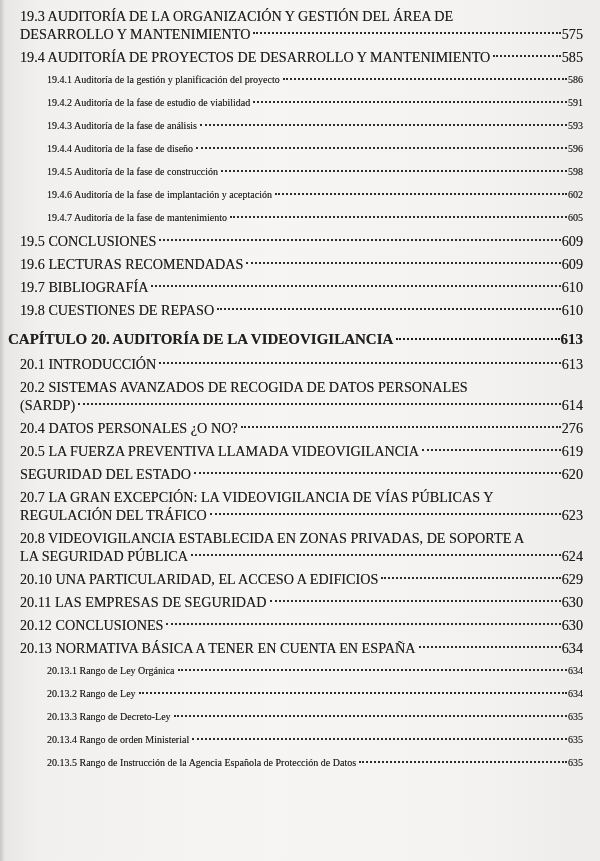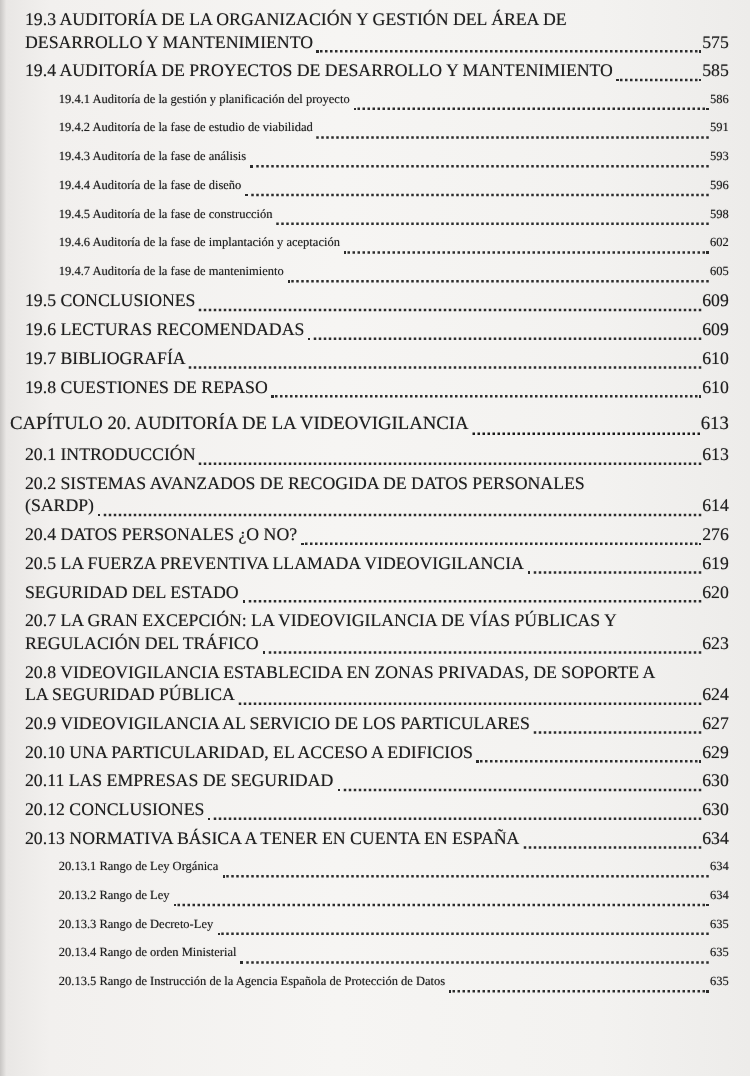--- a/index.html
+++ b/index.html
@@ -34,29 +34,29 @@
   .toc-entry.subsection {
     margin-left: 39px;
     font-size: 10px;
     line-height: 18px;
   }
   .toc-entry.chapter {
     margin-left: 0;
     margin-top: 11px;
     margin-bottom: 6px;
     font-size: 15px;
-    font-weight: normal;
+    font-weight: bold;
     line-height: 19px;
   }
   .entry-line {
     white-space: nowrap;
   }
   .entry-row {
     display: flex;
-    align-items: flex-end;
+    align-items: center;
   }
   .entry-text {
     flex: 0 1 auto;
   }
   .dot-leader {
     flex: 1 1 auto;
     min-width: 12px;
     margin: 0 1px 0 3px;
     border-bottom: 2px dotted #2c2c2c;
     position: relative;
@@ -221,27 +221,20 @@
       <div class="toc-entry section">
         <div class="entry-line">20.8 VIDEOVIGILANCIA ESTABLECIDA EN ZONAS PRIVADAS, DE SOPORTE A</div>
         <div class="entry-row">
           <span class="entry-text">LA SEGURIDAD PÚBLICA</span>
           <span class="dot-leader"></span>
           <span class="page-num">624</span>
         </div>
       </div>
       <div class="toc-entry section">
         <div class="entry-row">
-          <span class="entry-text">20.9 VIDEOVIGILANCIA AL SERVICIO DE LOS PARTICULARES</span>
-          <span class="dot-leader"></span>
-          <span class="page-num">627</span>
-        </div>
-      </div>
-      <div class="toc-entry section">
-        <div class="entry-row">
           <span class="entry-text">20.10 UNA PARTICULARIDAD, EL ACCESO A EDIFICIOS</span>
           <span class="dot-leader"></span>
           <span class="page-num">629</span>
         </div>
       </div>
       <div class="toc-entry section">
         <div class="entry-row">
           <span class="entry-text">20.11 LAS EMPRESAS DE SEGURIDAD</span>
           <span class="dot-leader"></span>
           <span class="page-num">630</span>

